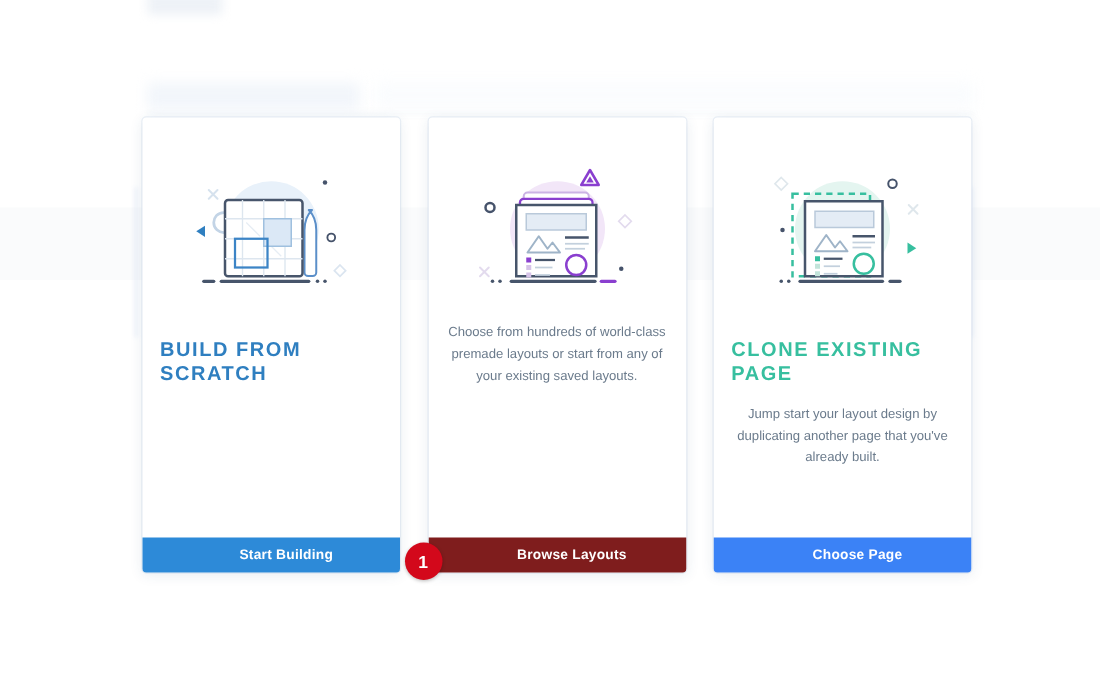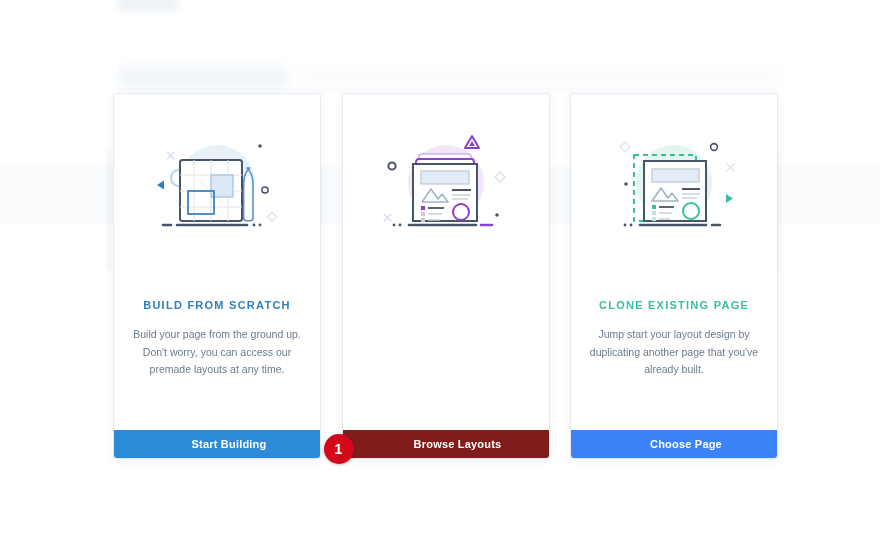--- a/index.html
+++ b/index.html
@@ -118,22 +118,22 @@
     align-items: center;
   }
 
   .illus {
     margin-top: 34px;
     width: 140px;
     height: 116px;
   }
 
   .card-title {
-    margin-top: 55px;
-    font-size: 11px;
+    margin-top: 27px;
+    font-size: 16px;
     font-weight: bold;
     letter-spacing: 1.25px;
     text-align: left;
     line-height: 1.2;
   }
   .t-blue   { color: #2f7fc0; }
   .t-purple { color: #7b3cc4; }
   .t-green  { color: #37bf9f; }
 
   .card-desc {
@@ -239,21 +239,20 @@
 
           <line x1="30" y1="97" x2="100" y2="97" stroke="#47556b" stroke-width="2.6" stroke-linecap="round"></line>
           <line x1="16" y1="97" x2="24" y2="97" stroke="#47556b" stroke-width="2.6" stroke-linecap="round"></line>
           <circle cx="107" cy="97" r="1.4" fill="#47556b"></circle>
           <circle cx="113" cy="97" r="1.4" fill="#47556b"></circle>
         </svg>
       </div>
 
       <div class="card-title t-blue">BUILD FROM SCRATCH</div>
 
-      <div class="card-desc">Build your page from the ground up. Don't worry, you can access our premade layouts at any time.</div>
     </div>
 
     <div class="card-btn btn-blue">Start Building</div>
   </div>
 
   <div class="card">
     <div class="card-body">
 
       <div class="illus">
         <svg viewBox="0 0 140 116" width="140" height="116">
@@ -290,20 +289,21 @@
           <circle cx="85" cy="84" r="8" fill="none" stroke="#8a3fcf" stroke-width="2"></circle>
 
           <line x1="33" y1="97" x2="100" y2="97" stroke="#47556b" stroke-width="2.6" stroke-linecap="round"></line>
           <line x1="105" y1="97" x2="116" y2="97" stroke="#8a3fcf" stroke-width="2.6" stroke-linecap="round"></line>
           <circle cx="24" cy="97" r="1.4" fill="#47556b"></circle>
           <circle cx="18" cy="97" r="1.4" fill="#47556b"></circle>
         </svg>
       </div>
 
 
+      <div class="card-desc">Choose from hundreds of world-class premade layouts or start from any of your existing saved layouts.</div>
     </div>
 
     <div class="card-btn btn-purple">Browse Layouts</div>
 
     <div id="step-badge">1</div>
   </div>
 
   <div class="card">
     <div class="card-body">
 

